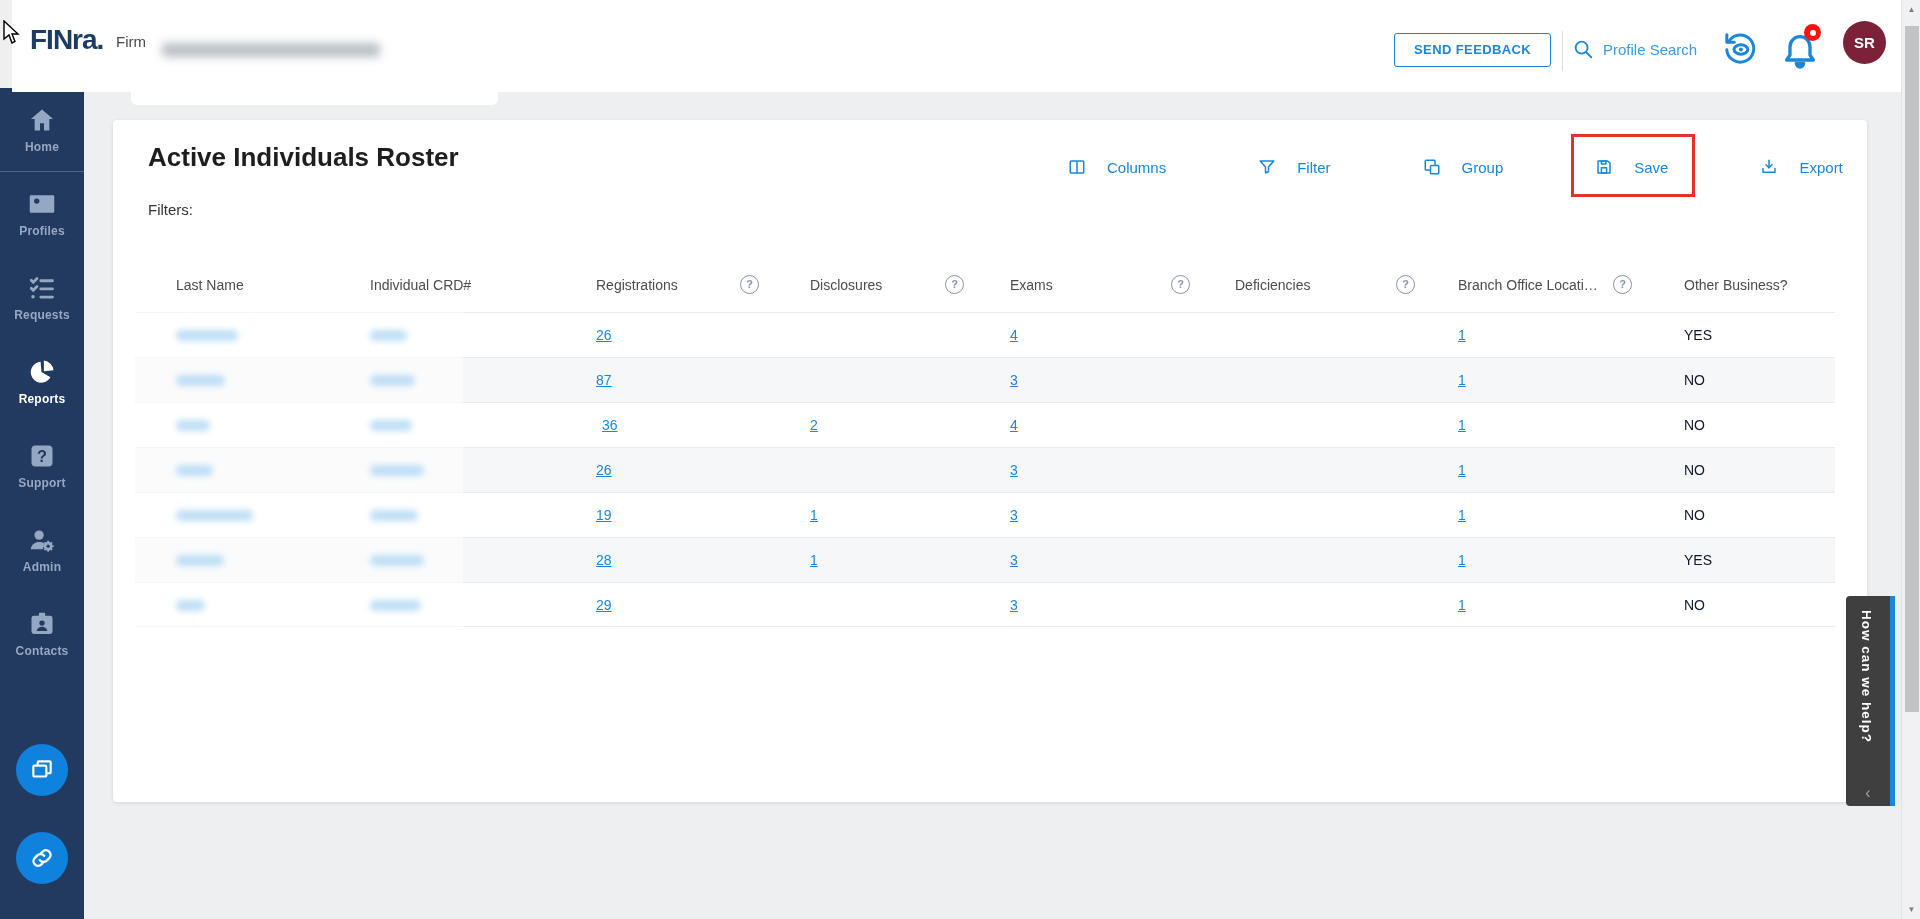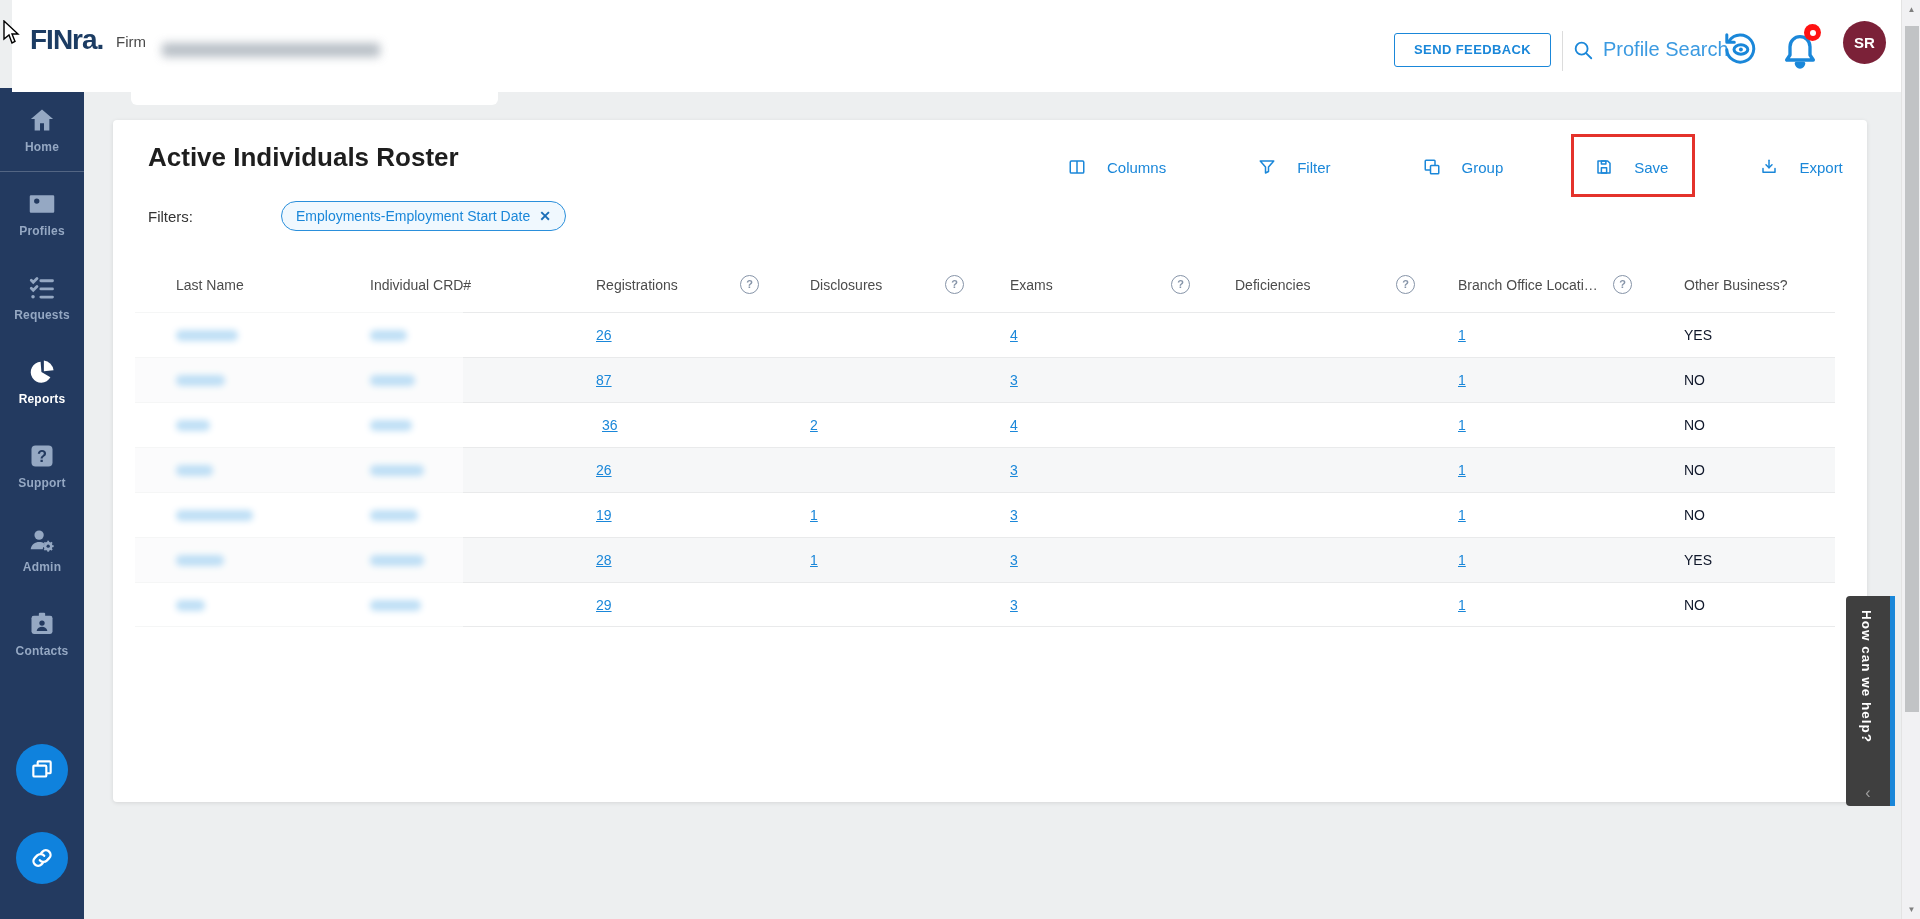--- a/index.html
+++ b/index.html
@@ -16,21 +16,21 @@
   .white-patch { position:absolute; left:131px; top:29px; width:367px; height:76px;
     background:#fff; border-radius:0 0 6px 6px; z-index:15; }
   .send-feedback { position:absolute; left:1351px; top:33px; height:34px; padding:0 19px;
     border:1px solid var(--accent,#1a87d9); border-radius:3px; background:#fff;
     color:var(--accent,#1a87d9); font-size:13px; font-weight:600; letter-spacing:.4px;
     line-height:32px; cursor:pointer;margin-left:31px; }
   .tb-divider { position:absolute; left:1550px; top:31px; width:1px; height:40px; background:#dcdcdc; }
   .profile-search { position:absolute; left:1560px; top:38px; display:flex; align-items:center; gap:9px;
     color:#39a; color:var(--accent,#1a87d9); cursor:pointer; }
   .profile-search .ic { width:22px; height:22px; }
-  .profile-search .lbl { font-size:20px; color:#3b9ae1; }
+  .profile-search .lbl { font-size:15px; color:#3b9ae1; }
   .hist { position:absolute; left:1710px; top:30px; width:36px; height:36px; color:var(--accent,#1a87d9); cursor:pointer; }
   .bellwrap { position:absolute; left:1768px; top:30px; width:40px; height:38px; cursor:pointer; }
   .bellwrap .ic { width:36px; height:36px; color:var(--accent,#1a87d9); }
   .badge { position:absolute; left:24px; top:-6px; width:17px; height:17px; border-radius:50%;
     background:var(--badge-red,#f00); }
   .badge::after { content:""; position:absolute; left:5.5px; top:5.5px; width:6px; height:6px;
     border-radius:50%; background:#fff; }
   .avatar { position:absolute; left:1831px; top:21px; width:43px; height:43px; border-radius:50%;
     background:var(--avatar-maroon,#7b2138); color:#fff; font-size:15px; font-weight:bold;
     display:flex; align-items:center; justify-content:center; cursor:pointer; }
@@ -256,24 +256,20 @@
         <span class="ic"><svg viewBox="0 0 24 24" fill="none" stroke="currentColor" stroke-width="2" stroke-linecap="round" stroke-linejoin="round">
             <path d="M12 3v10"></path>
             <path d="M8 9l4 4 4-4"></path>
             <path d="M4 14v5h16v-5"></path>
           </svg></span>
         <span class="tb-label">Export</span>
       </div>
     </div>
   <div class="filters-row">
     <span class="filters-label">Filters:</span>
-    <span class="chip">
-      <span>Employments-Employment Start Date</span>
-      <span class="x">✕</span>
-    </span>
   </div>
   <div id="table-head">
       <div class="th" style="left: 63px;">Last Name</div>
       <div class="th" style="left: 257px;">Individual CRD#</div>
       <div class="th" style="left: 483px;">Registrations</div>
       <div class="help" style="left: 627px;">?</div>
       <div class="th" style="left: 697px;">Disclosures</div>
       <div class="help" style="left: 832px;">?</div>
       <div class="th" style="left: 897px;">Exams</div>
       <div class="help" style="left: 1058px;">?</div>

